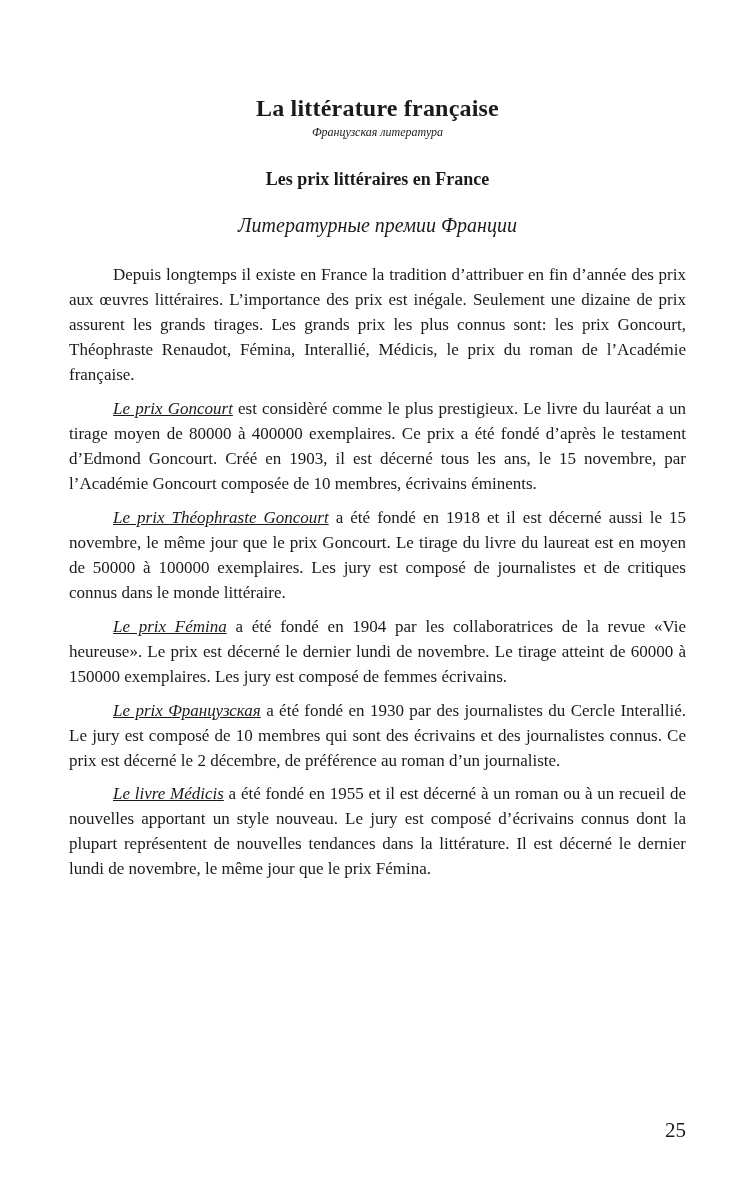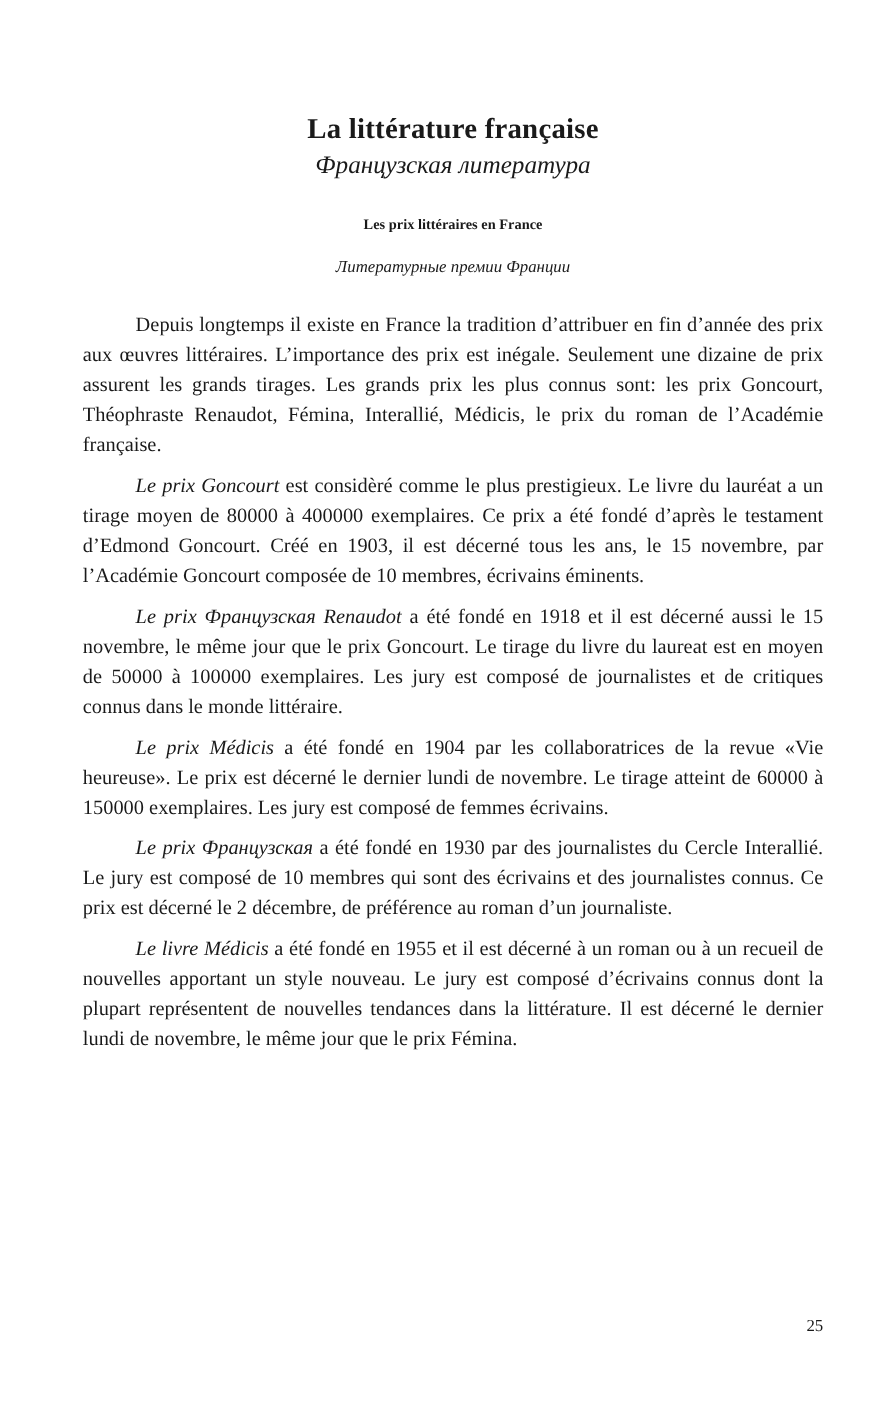--- a/index.html
+++ b/index.html
@@ -31,82 +31,83 @@
   .title-fr {
     text-align: center;
     font-size: 24px;
     font-weight: bold;
     letter-spacing: 0.2px;
     margin: 14px 0 2px 0;
     line-height: 1.2;
   }
   .title-ru {
     text-align: center;
-    font-size: 21px;
+    font-size: 12px;
     font-style: italic;
     font-weight: normal;
     margin: 0 0 30px 0;
     line-height: 1.2;
   }
   .subtitle-fr {
     text-align: center;
-    font-size: 12px;
+    font-size: 18px;
     font-weight: bold;
     margin: 0 0 22px 0;
     line-height: 1.2;
   }
   .subtitle-ru {
     text-align: center;
-    font-size: 14px;
+    font-size: 20px;
     font-style: italic;
     margin: 0 0 26px 0;
     line-height: 1.2;
   }
   p.body-par {
     font-size: 17px;
     line-height: 1.47;
     text-align: justify;
     text-justify: inter-word;
     margin: 0 0 9px 0;
     text-indent: 44px;
     hyphens: manual;
   }
   p.body-par:last-of-type {
     margin-bottom: 0;
   }
   .it {
     font-style: italic;
+    text-decoration: underline;
   }
   .page-number {
     position: absolute;
     right: 72px;
-    bottom: 68px;
-    font-size: 14px;
+    bottom: 40px;
+    font-size: 21px;
     line-height: 1;
   }
 </style>
 </head>
 <body>
 
 <div class="page">
   <div class="content">
 
     <h1 class="title-fr">La littérature française</h1>
     <div class="title-ru">Французская литература</div>
 
     <h2 class="subtitle-fr">Les prix littéraires en France</h2>
     <div class="subtitle-ru">Литературные премии Франции</div>
 
     <p class="body-par"><span>Depuis longtemps il existe en France la tradition d’attribuer en fin d’année des prix aux œuvres littéraires. L’importance des prix est inégale. Seulement une dizaine de prix assurent les grands tirages. Les grands prix les plus connus sont: les prix Goncourt, Théophraste Renaudot, Fémina, Interallié, Médicis, le prix du roman de l’Académie française.</span></p>
 
     <p class="body-par"><span class="it">Le prix Goncourt</span><span> est considèré comme le plus prestigieux. Le livre du lauréat a un tirage moyen de 80000 à 400000 exemplaires. Ce prix a été fondé d’après le testament d’Edmond Goncourt. Créé en 1903, il est décerné tous les ans, le 15 novembre, par l’Académie Goncourt composée de 10 membres, écrivains éminents.</span></p>
 
-    <p class="body-par"><span class="it">Le prix Французская Renaudot</span><span> a été fondé en 1918 et il est décerné aussi le 15 novembre, le même jour que le prix Goncourt. Le tirage du livre du laureat est en moyen de 50000 à 100000 exemplaires. Les jury est composé de journalistes et de critiques connus dans le monde littéraire.</span></p>
+    <p class="body-par"><span class="it">Le prix Théophraste Goncourt</span><span> a été fondé en 1918 et il est décerné aussi le 15 novembre, le même jour que le prix Goncourt. Le tirage du livre du laureat est en moyen de 50000 à 100000 exemplaires. Les jury est composé de journalistes et de critiques connus dans le monde littéraire.</span></p>
 
-    <p class="body-par"><span class="it">Le prix Médicis</span><span> a été fondé en 1904 par les collaboratrices de la revue «Vie heureuse». Le prix est décerné le dernier lundi de novembre. Le tirage atteint de 60000 à 150000 exemplaires. Les jury est composé de femmes écrivains.</span></p>
+    <p class="body-par"><span class="it">Le prix Fémina</span><span> a été fondé en 1904 par les collaboratrices de la revue «Vie heureuse». Le prix est décerné le dernier lundi de novembre. Le tirage atteint de 60000 à 150000 exemplaires. Les jury est composé de femmes écrivains.</span></p>
 
     <p class="body-par"><span class="it">Le prix Французская</span><span> a été fondé en 1930 par des journalistes du Cercle Interallié. Le jury est composé de 10 membres qui sont des écrivains et des journalistes connus. Ce prix est décerné le 2 décembre, de préférence au roman d’un journaliste.</span></p>
 
     <p class="body-par"><span class="it">Le livre Médicis</span><span> a été fondé en 1955 et il est décerné à un roman ou à un recueil de nouvelles apportant un style nouveau. Le jury est composé d’écrivains connus dont la plupart représentent de nouvelles tendances dans la littérature. Il est décerné le dernier lundi de novembre, le même jour que le prix Fémina.</span></p>
 
 
   </div>
 
   <div class="page-number">25</div>
 </div>

